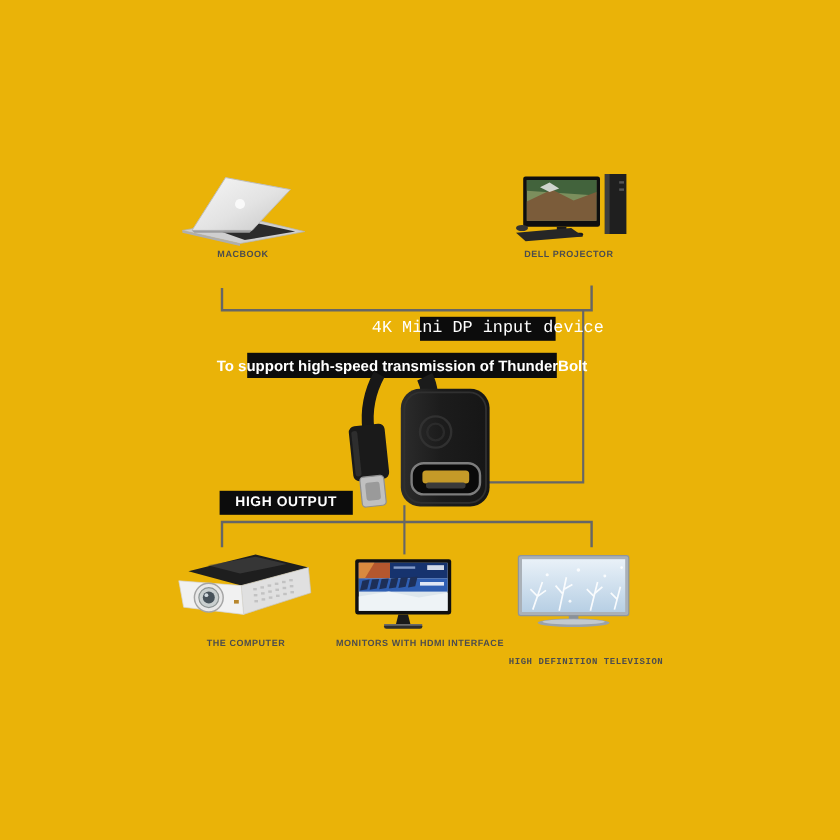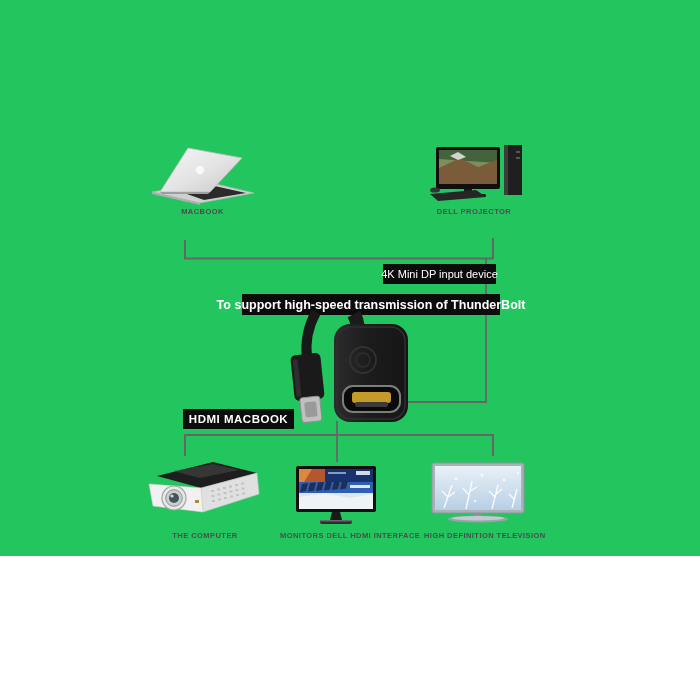--- a/index.html
+++ b/index.html
@@ -1,33 +1,33 @@
 <!DOCTYPE html>
 <html><head>
 <meta charset="utf-8">
 <style>
   html,body{margin:0;padding:0;background:#ffffff;}
   .canvas{
-    position:relative;width:700px;height:556px;background:#22c55e;overflow:hidden;
+    position:relative;width:700px;height:700px;background:#eab308;overflow:hidden;
     font-family:"Liberation Sans","DejaVu Sans",sans-serif;
   }
   .abs{position:absolute;}
   svg{display:block;}
   .device-label{
     position:absolute;text-align:center;
     font-size:7.5px;font-weight:700;letter-spacing:.45px;
     color:#4d4d4d;line-height:11px;white-space:nowrap;
   }
   .callout{
     position:absolute;background:#0c0c0c;color:#ffffff;
     display:flex;align-items:center;justify-content:center;
     white-space:nowrap;
   }
-  .callout.input{left:383px;top:264px;width:113px;height:20px;font-size:11px;font-weight:400;}
-  .callout.feature{left:206px;top:294px;width:258px;height:21px;font-size:12.5px;font-weight:700;margin-left:36px;}
+  .callout.input{left:350px;top:264px;width:113px;height:20px;font-size:14px;font-weight:400;font-family:Liberation Mono, monospace;}
+  .callout.feature{left:206px;top:294px;width:258px;height:21px;font-size:12.5px;font-weight:700;}
   .callout.output{left:183px;top:409px;width:111px;height:20px;font-size:11.5px;font-weight:700;letter-spacing:.5px;}
   .lines{position:absolute;left:0;top:0;pointer-events:none;}
 </style>
 </head>
 <body>
 
 <div class="canvas">
 
   <svg class="lines" width="700" height="700" viewBox="0 0 700 700">
 
@@ -73,21 +73,21 @@
       <rect x="34" y="46" width="8" height="5" fill="#1a1a1a"></rect>
       <rect x="20" y="51" width="36" height="3" rx="1.5" fill="#1a1a1a"></rect>
       <polygon points="0,51 46,47 56,54 8,58" fill="#262626"></polygon>
       <ellipse cx="5" cy="47" rx="5" ry="2.6" fill="#333"></ellipse>
     </svg>
   </div>
   <div class="device-label" style="left:424px;top:206px;width:100px;">DELL PROJECTOR</div>
 
   <div class="callout input">4K Mini DP input device</div>
   <div class="callout feature">To support high-speed transmission of ThunderBolt</div>
-  <div class="callout output">HDMI MACBOOK</div>
+  <div class="callout output">HIGH OUTPUT</div>
 
   <div class="abs" style="left:262px;top:298px;">
     <svg width="150" height="132" viewBox="0 0 150 132">
       <defs>
         <linearGradient id="bodyg" x1="0" y1="0" x2="1" y2="0">
           <stop offset="0" stop-color="#2c2c2c"></stop>
             <stop offset=".45" stop-color="#1c1c1c"></stop>
             <stop offset="1" stop-color="#161616"></stop>
         </linearGradient>
       </defs>
@@ -167,21 +167,21 @@
           <polygon points="40,17.5 46,17 44,25 38,26"></polygon>
           <polygon points="48,17 54,16.5 52,24.5 46,25.5"></polygon>
       </g>
       <rect x="56" y="21" width="20" height="3" fill="#ffffff" opacity=".85"></rect>
       <polygon points="5,33 30,29 55,34 79,30 79,45 5,45" fill="#eef3f6"></polygon>
       <polygon points="38,48 46,48 48,56 36,56" fill="#1a1a1a"></polygon>
       <rect x="26" y="56" width="32" height="4" rx="2" fill="#2d2d2d"></rect>
       <rect x="26" y="56" width="32" height="1.4" rx=".7" fill="#6a6a6a"></rect>
     </svg>
   </div>
-  <div class="device-label" style="left:280px;top:530px;width:114px;">MONITORS DELL HDMI INTERFACE</div>
+  <div class="device-label" style="left:280px;top:530px;width:114px;">MONITORS WITH HDMI INTERFACE</div>
 
   <div class="abs" style="left:430px;top:461px;">
     <svg width="100" height="66" viewBox="0 0 100 66">
       <defs>
         <linearGradient id="tvg" x1="0" y1="0" x2="0" y2="1">
           <stop offset="0" stop-color="#e9f1f8"></stop>
             <stop offset="1" stop-color="#b7cfe4"></stop>
         </linearGradient>
       </defs>
       <rect x="2" y="2" width="92" height="50" rx="2" fill="#aab1b8" stroke="#8e969e" stroke-width="1"></rect>
@@ -197,15 +197,15 @@
           <circle cx="52" cy="14" r="1.5"></circle>
           <circle cx="74" cy="19" r="1.2"></circle>
           <circle cx="45" cy="40" r="1.2"></circle>
           <circle cx="88" cy="12" r="1.1"></circle>
       </g>
       <rect x="44" y="52" width="8" height="3" fill="#8a9199"></rect>
       <ellipse cx="48" cy="58" rx="30" ry="3.6" fill="#9aa2aa"></ellipse>
       <ellipse cx="48" cy="57.2" rx="26" ry="2.2" fill="#c2c9cf"></ellipse>
     </svg>
   </div>
-  <div class="device-label" style="left:424px;top:530px;width:112px;">HIGH DEFINITION TELEVISION</div>
+  <div class="device-label" style="left:424px;top:547px;width:112px;font-family:Liberation Mono, monospace;">HIGH DEFINITION TELEVISION</div>
 
 </div>
 
 </body></html>

